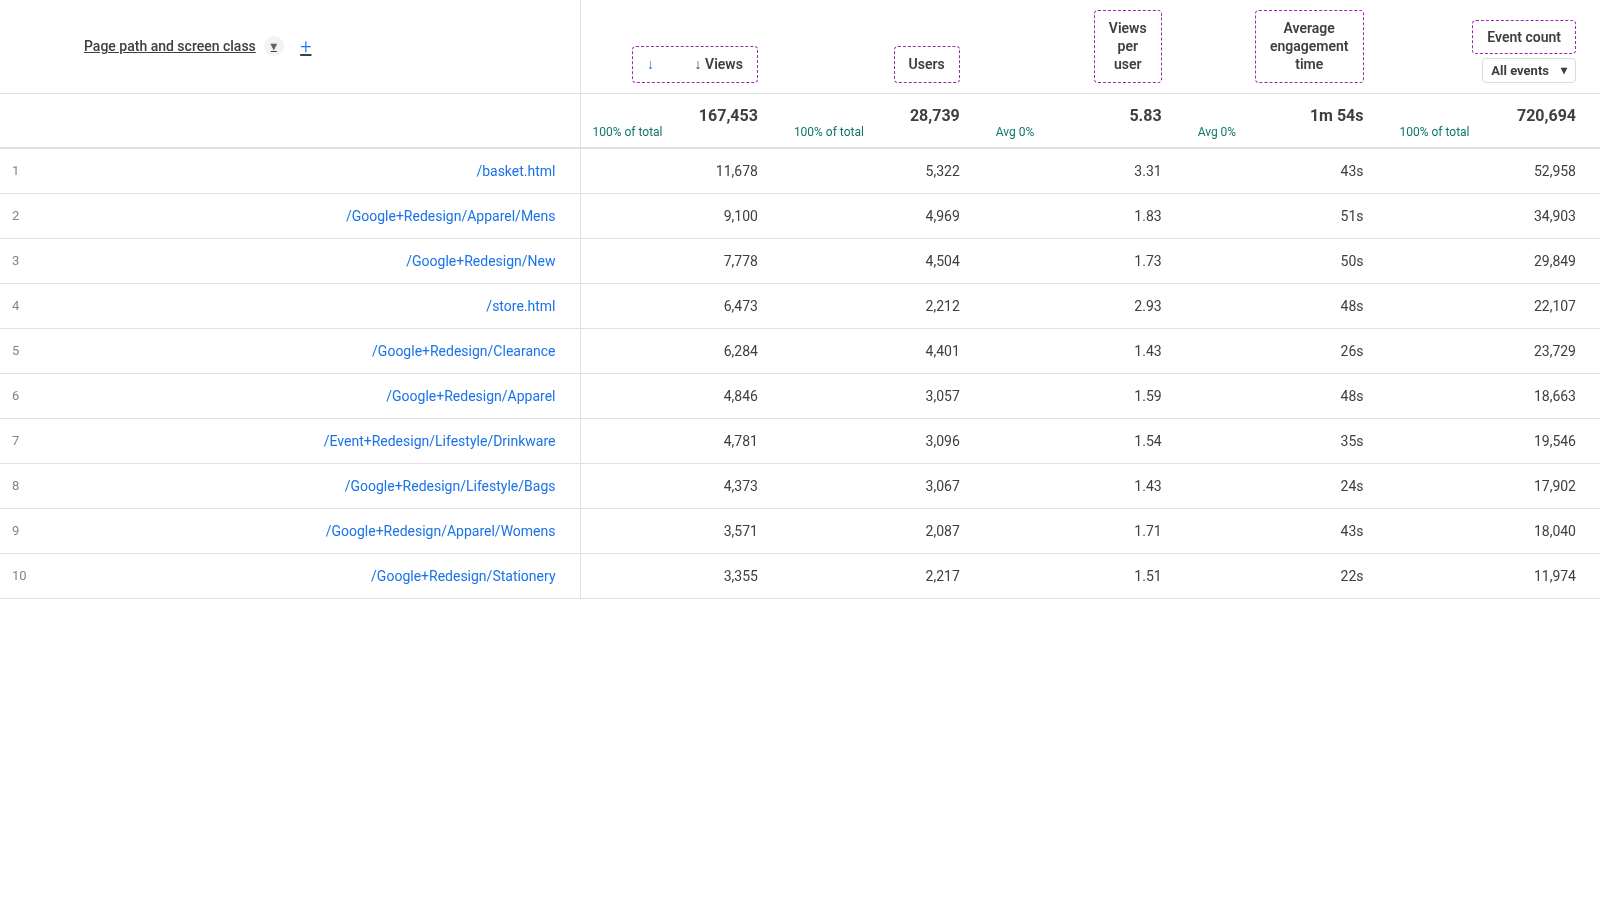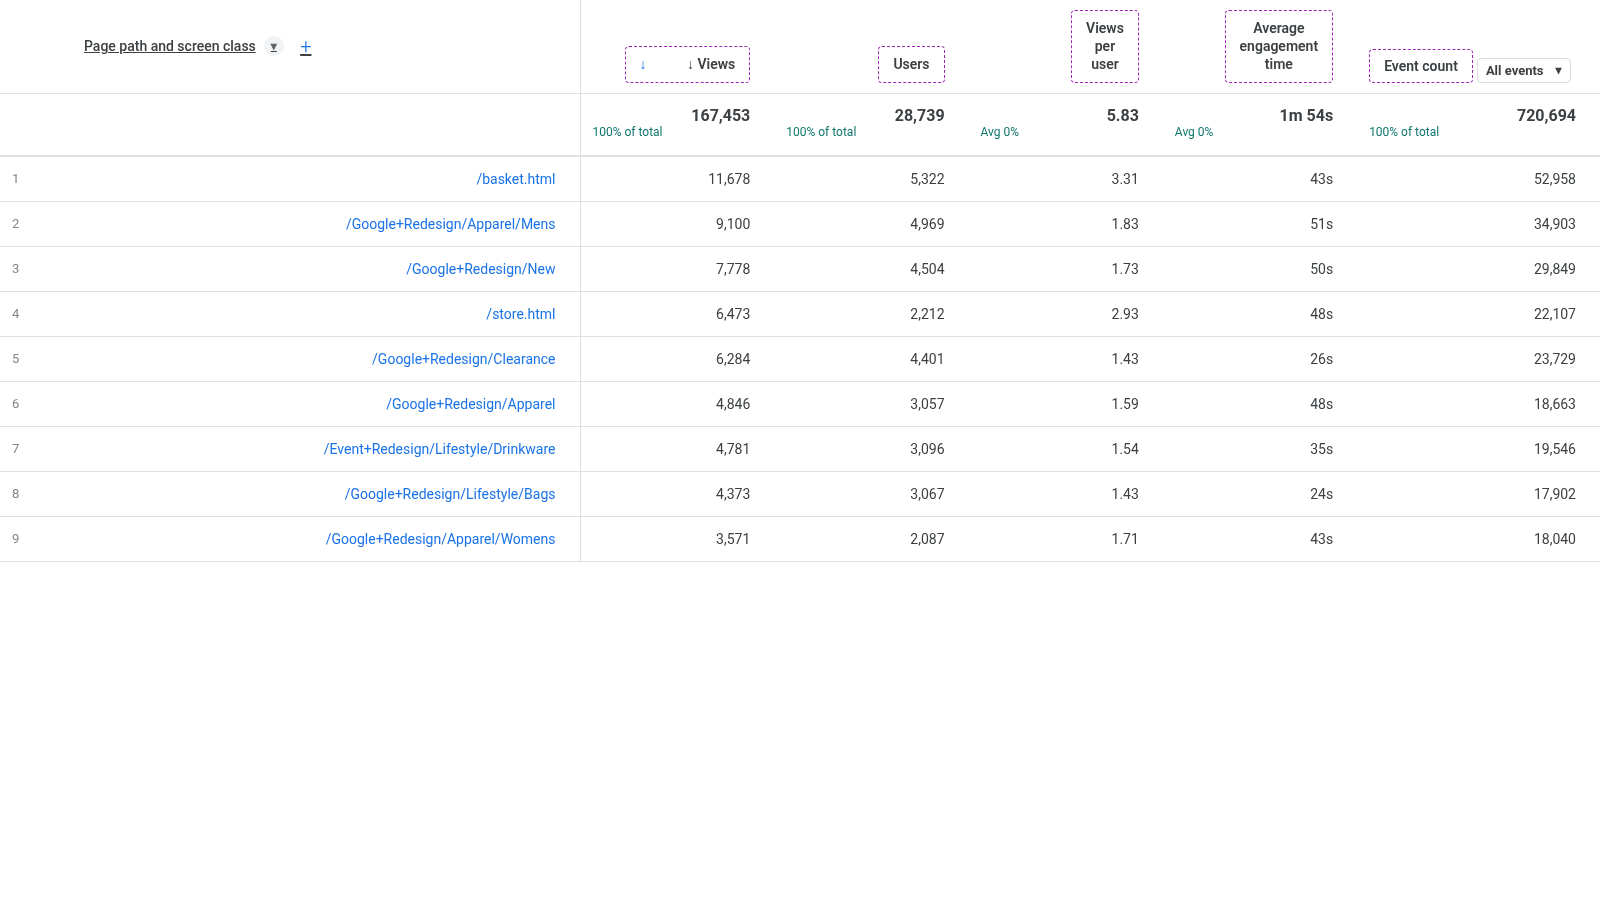--- a/index.html
+++ b/index.html
@@ -102,21 +102,21 @@
       justify-content: center;
       width: 28px;
       height: 28px;
       color: #1a73e8;
       font-size: 20px;
       cursor: pointer;
       font-weight: 300;
     }
 
     .totals-row td {
-      padding: 12px 24px 16px 12px;
+      padding: 12px 24px 8px 12px;
       border-bottom: 2px solid #e0e0e0;
       text-align: right;
       vertical-align: top;
     }
 
     .totals-row td:first-child {
       text-align: left;
       padding-left: 24px;
     }
 
@@ -161,21 +161,21 @@
       color: #1a73e8;
       font-size: 14px;
     }
 
     .th-event-count {
       min-width: 200px;
     }
 
     .event-count-header {
       display: flex;
-      flex-direction: row;
+      flex-direction: column;
       align-items: flex-end;
       gap: 4px;
     }
 
     .event-count-label {
       display: inline-block;
       border: 1.5px dashed #9c27b0;
       border-radius: 4px;
       padding: 8px 14px;
       font-weight: 600;
@@ -384,15 +384,26 @@
     <td>9</td>
     <td class="dimension-col">
       <a class="row-link">/Google+Redesign/Apparel/Womens</a>
     </td>
     <td>3,571</td>
     <td>2,087</td>
     <td>1.71</td>
     <td>43s</td>
     <td>18,040</td>
   </tr>
+        <tr>
+    <td>10</td>
+    <td class="dimension-col">
+      <a class="row-link">/Google+Redesign/Stationery</a>
+    </td>
+    <td>3,355</td>
+    <td>2,217</td>
+    <td>1.51</td>
+    <td>22s</td>
+    <td>11,974</td>
+  </tr>
       </tbody>
   </table>
 </div>
 
 </body></html>

